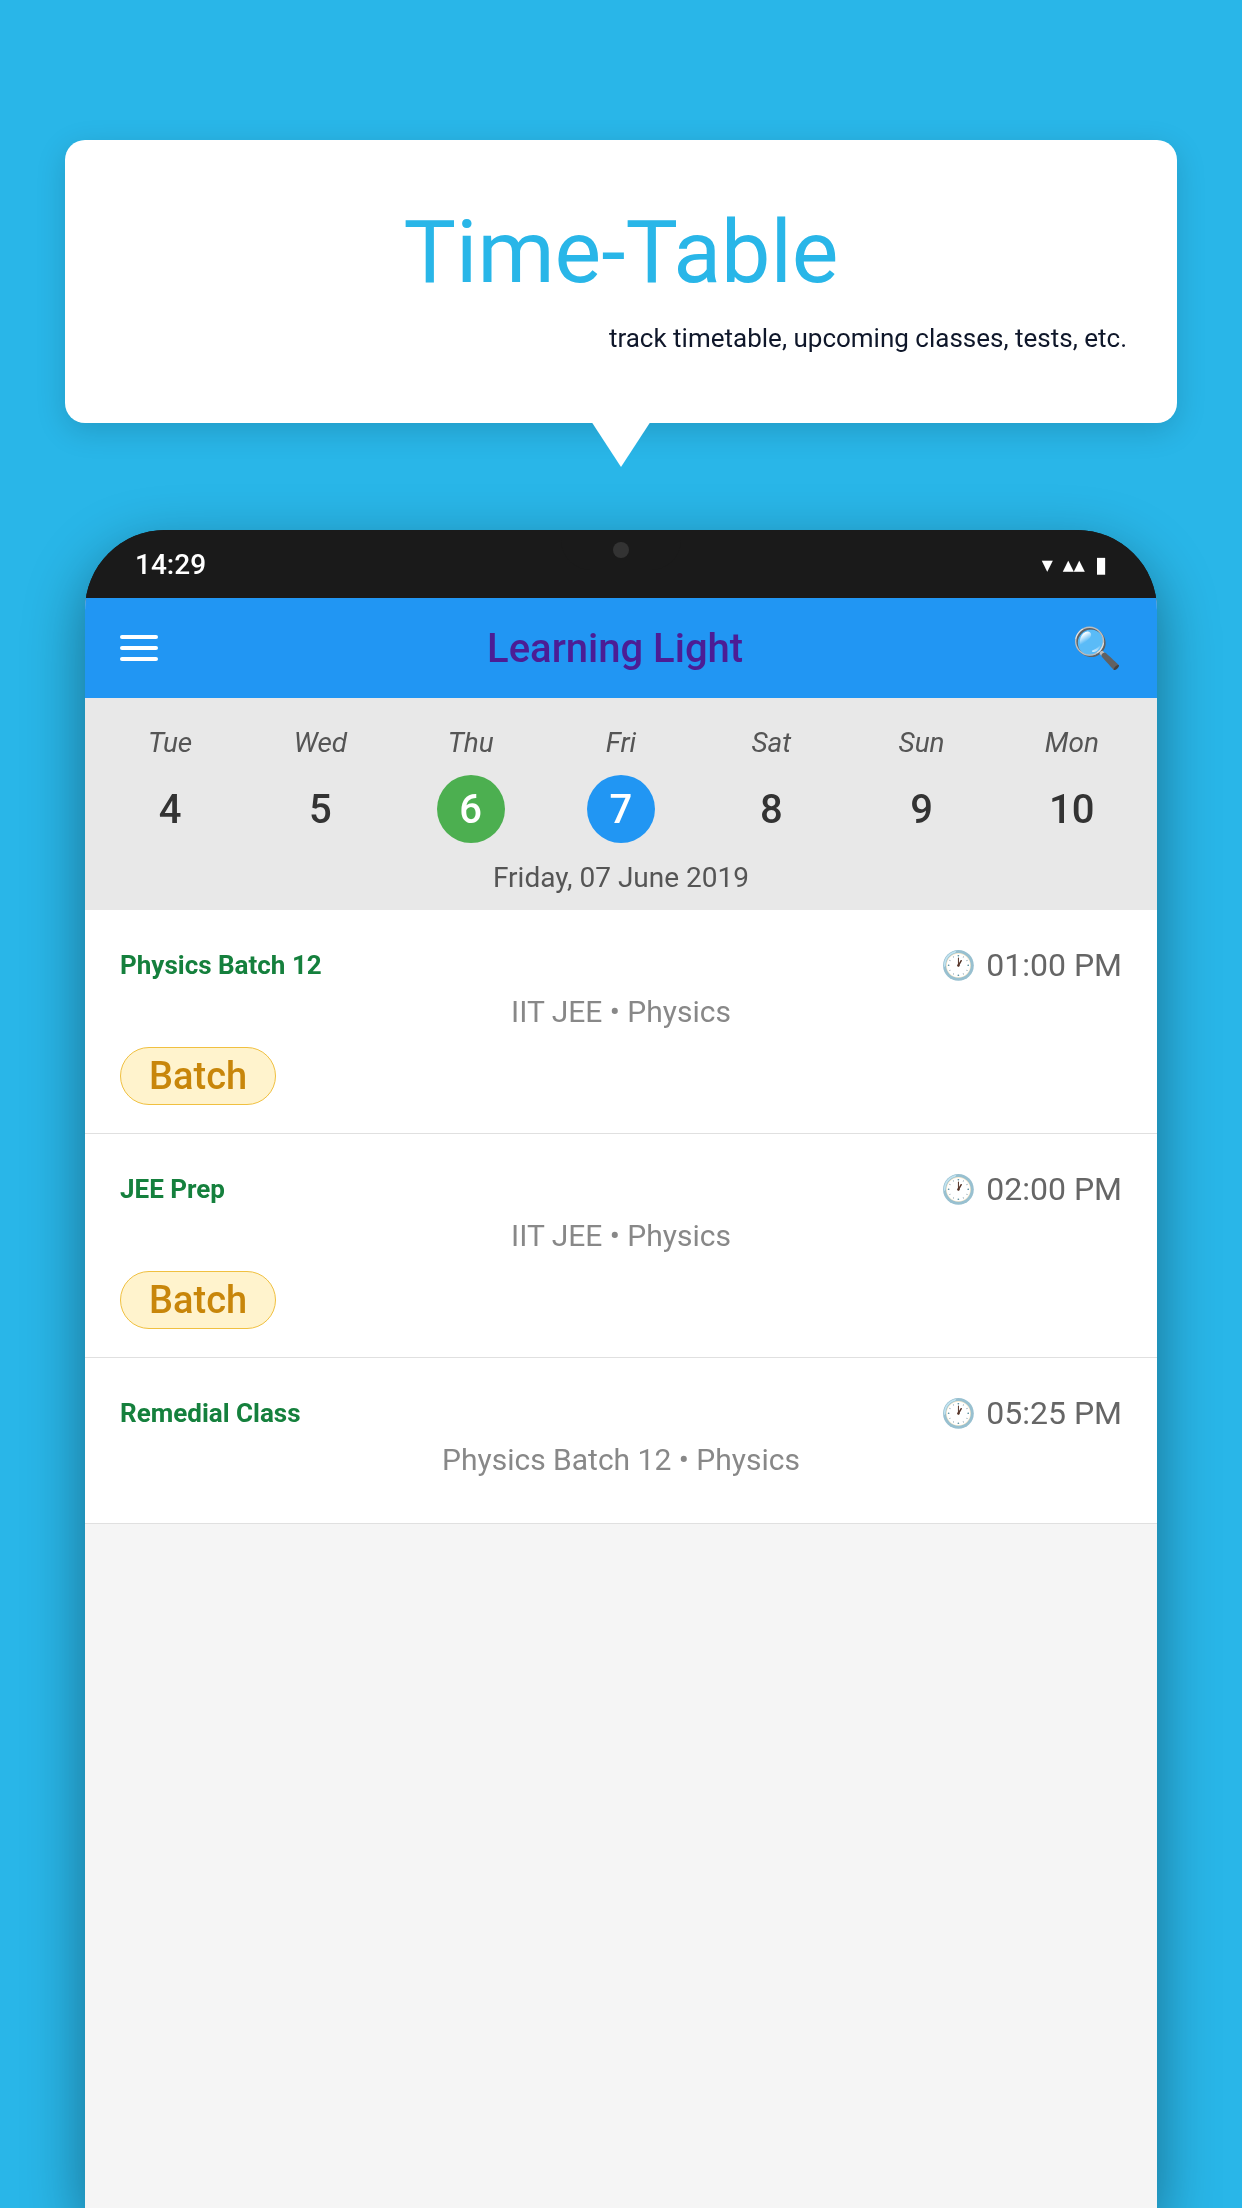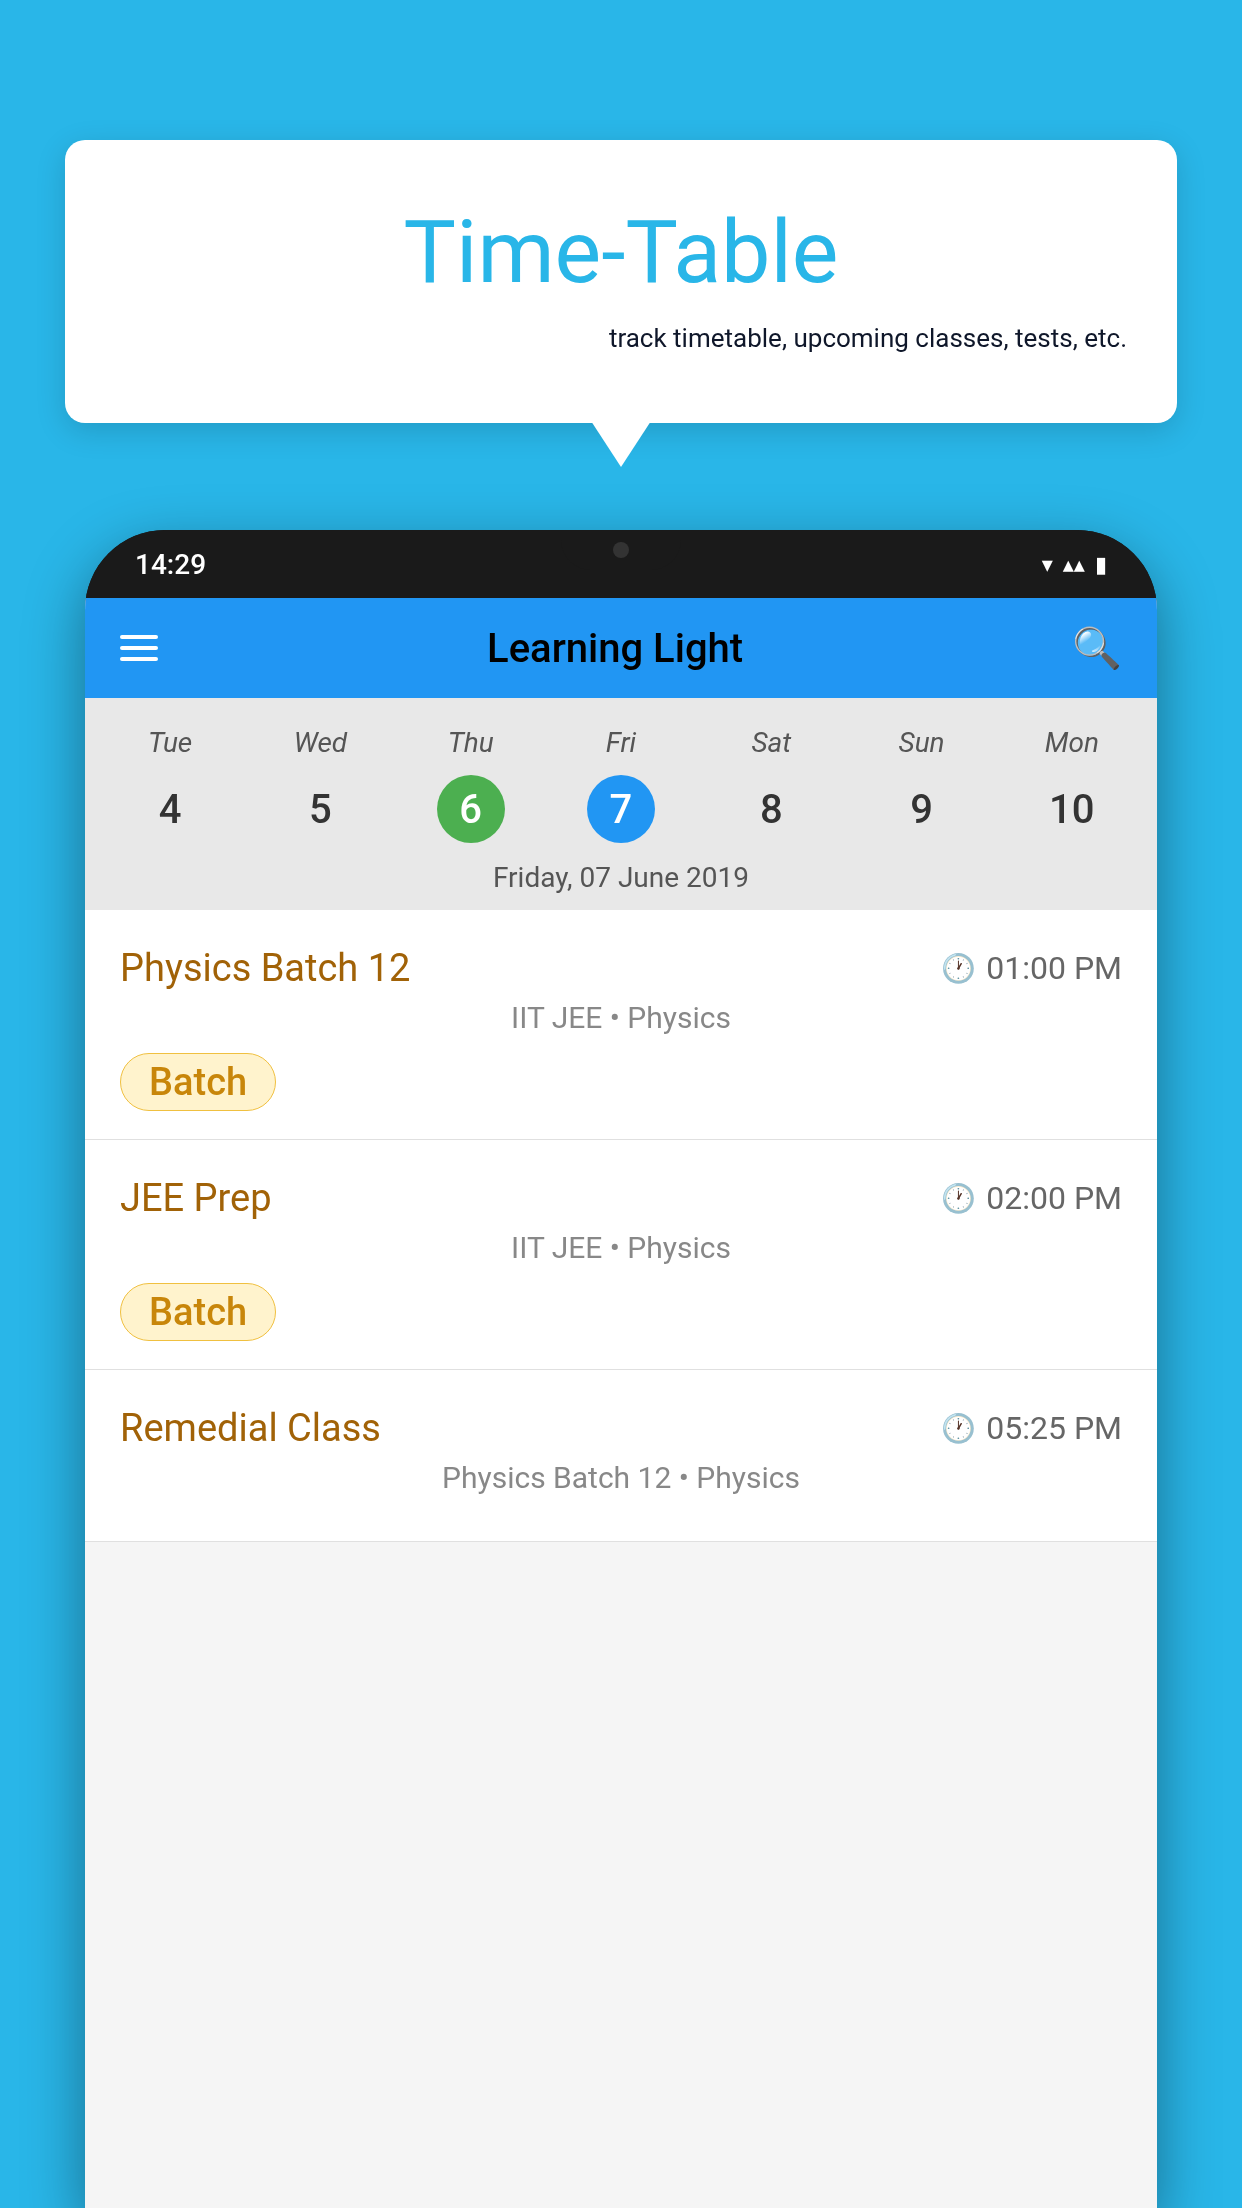--- a/index.html
+++ b/index.html
@@ -132,21 +132,21 @@
       gap: 7px;
     }
     .hamburger-icon span {
       display: block;
       width: 38px;
       height: 4px;
       background: white;
       border-radius: 2px;
     }
     .app-title {
-      color: #000000;
+      color: #4c1d95;
       font-size: 40px;
       font-weight: 500;
       flex: 1;
       text-align: center;
     }
     .search-icon {
       color: white;
       font-size: 40px;
     }
 
@@ -217,23 +217,23 @@
       padding: 36px 35px 28px;
       border-bottom: 1px solid #e0e0e0;
     }
     .class-item-header {
       display: flex;
       justify-content: space-between;
       align-items: center;
       margin-bottom: 10px;
     }
     .class-name {
-      font-size: 38px;
-      font-weight: 400;
-      color: #a16207;
+      font-size: 26px;
+      font-weight: 700;
+      color: #15803d;
     }
     .class-time {
       display: flex;
       align-items: center;
       gap: 10px;
       color: #666;
       font-size: 32px;
     }
     .clock-icon {
       font-size: 28px;

